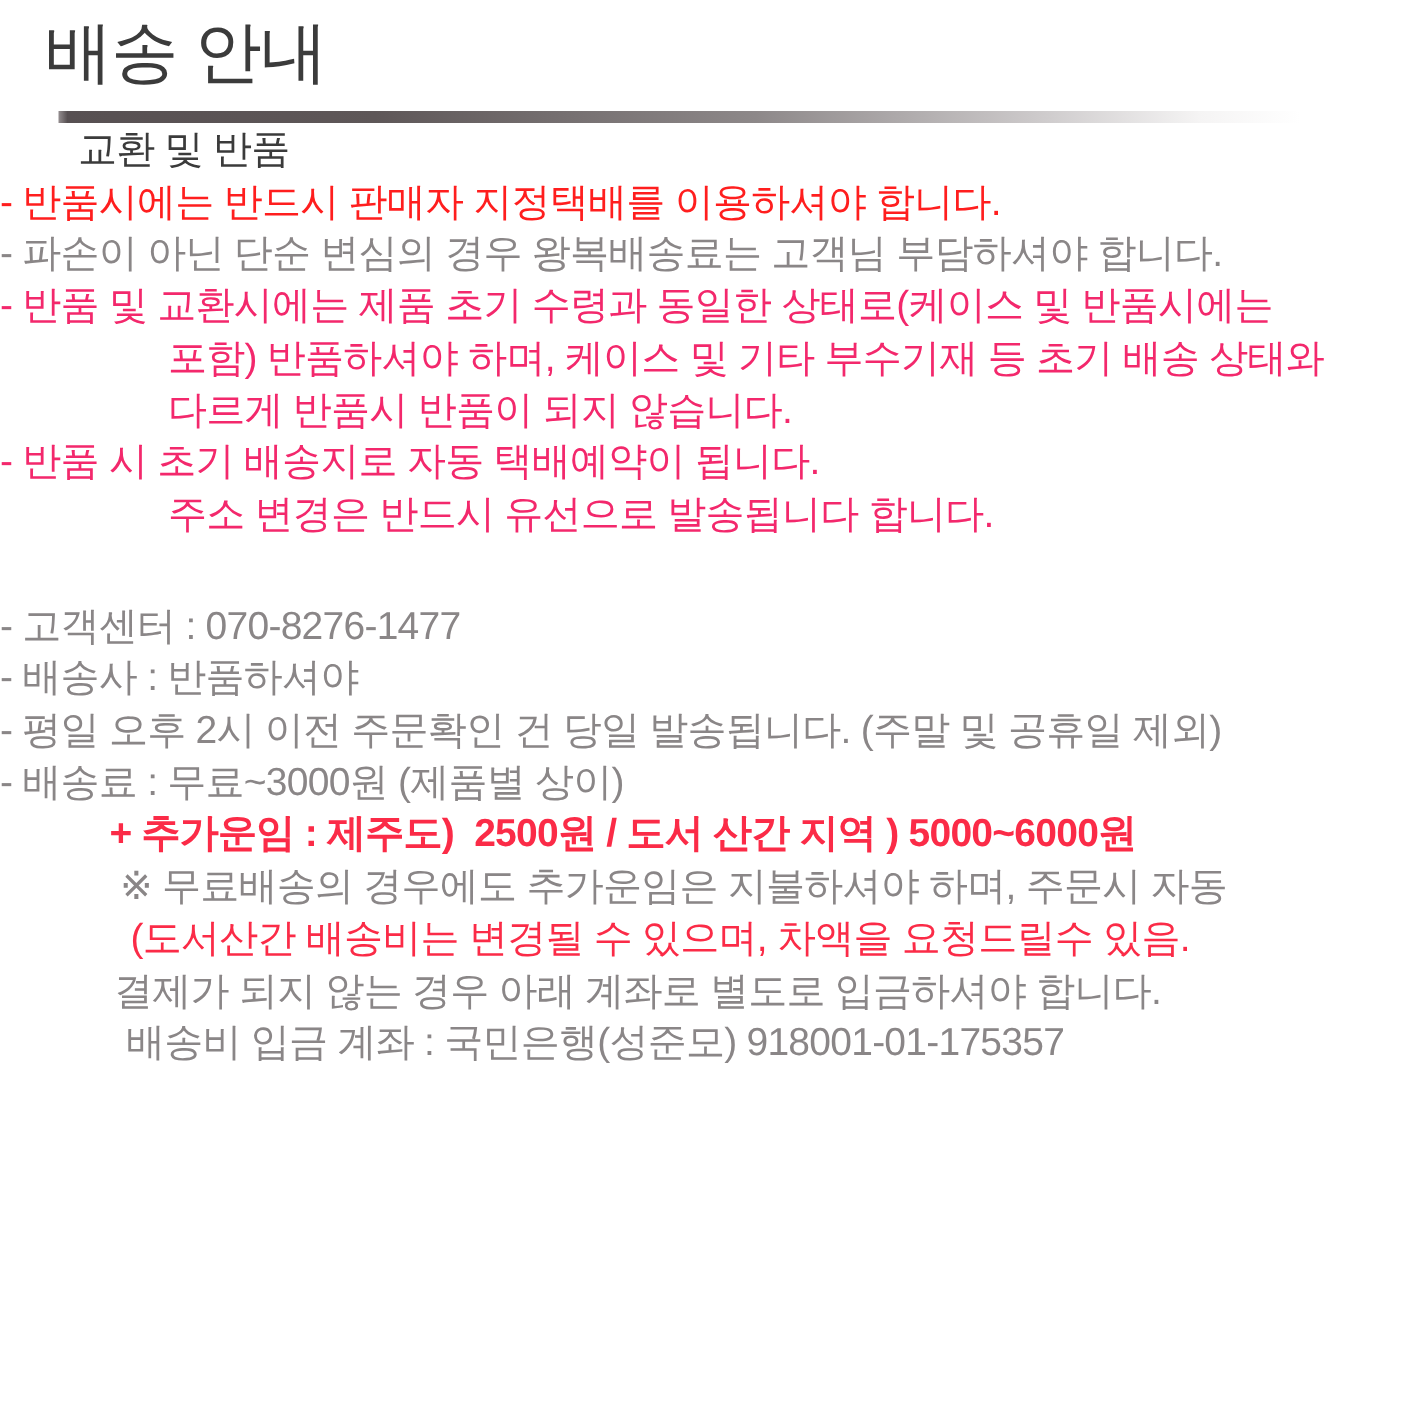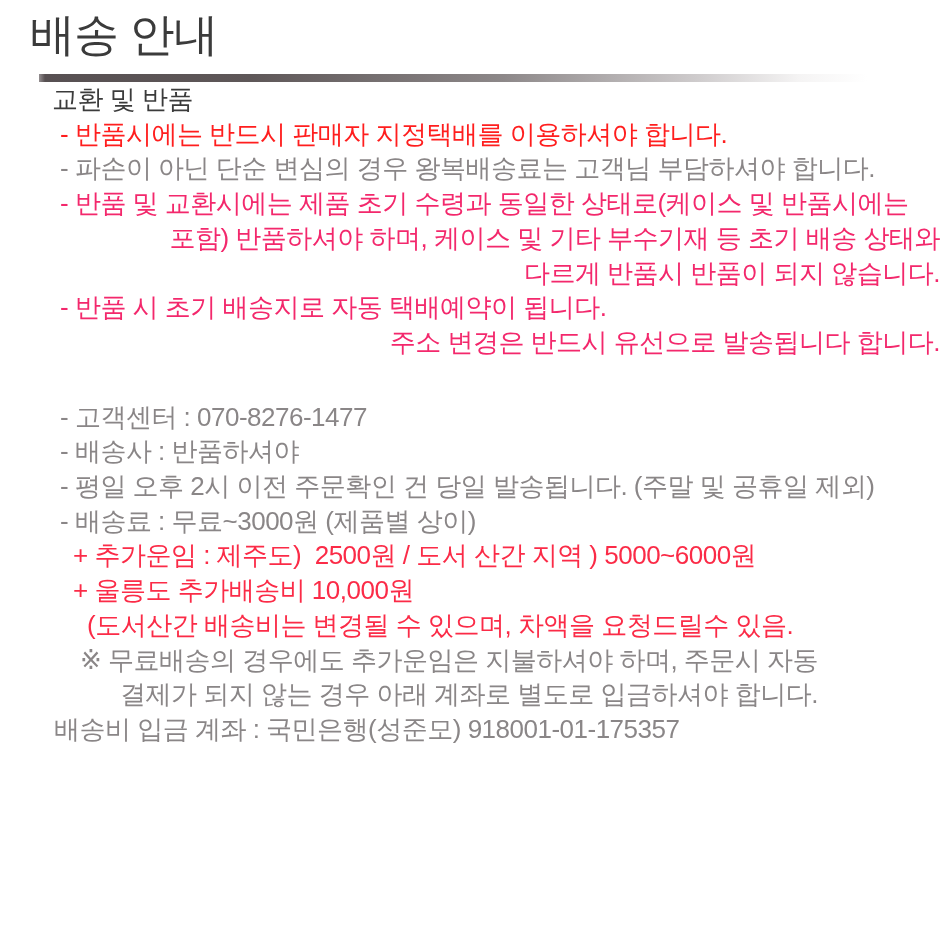--- a/index.html
+++ b/index.html
@@ -41,27 +41,27 @@
   .section-b { margin-top: 40px; }
 
   .ln {
     font-size: 26px;
     line-height: 34.7px;
     letter-spacing: -0.5px;
     white-space: pre-wrap;
     color: var(--body-gray);
   }
   .heading { padding-left: 52px; color: var(--title-color); }
-  .dash    { padding-left: 60px; }
-  .ind1    { padding-left: 112px; text-align: right; }
-  .plus    { padding-left: 73px; }
+  .dash    { }
+  .ind1    { padding-left: 112px; }
+  .plus    { padding-left: 73px; font-weight: bold; }
   .paren   { padding-left: 87px; }
   .note    { padding-left: 80px; }
-  .note2   { padding-left: 120px; }
-  .note3   { padding-left: 54px; }
+  .note2   { padding-left: 76px; }
+  .note3   { padding-left: 84px; }
 
   .c-red   { color: var(--red); }
   .c-pink  { color: var(--pink); }
   .c-rp    { color: var(--red-pink); }
   .c-gray  { color: var(--body-gray); }
 </style>
 </head>
 <body>
 
 <div class="page">
@@ -80,20 +80,19 @@
     <div class="ln dash c-pink">- 반품 시 초기 배송지로 자동 택배예약이 됩니다.</div>
     <div class="ln ind1 c-pink">주소 변경은 반드시 유선으로 발송됩니다 합니다.</div>
   </div>
 
   <div class="section-b">
     <div class="ln dash c-gray">- 고객센터 : 070-8276-1477</div>
     <div class="ln dash c-gray">- 배송사 : 반품하셔야</div>
     <div class="ln dash c-gray">- 평일 오후 2시 이전 주문확인 건 당일 발송됩니다. (주말 및 공휴일 제외)</div>
     <div class="ln dash c-gray">- 배송료 : 무료~3000원 (제품별 상이)</div>
     <div class="ln plus c-rp">+ 추가운임 : 제주도)  2500원 / 도서 산간 지역 ) 5000~6000원</div>
-    <div class="ln plus c-rp">+ 울릉도 추가배송비 10,000원</div>
+    <div class="ln note c-gray">※ 무료배송의 경우에도 추가운임은 지불하셔야 하며, 주문시 자동</div>
     <div class="ln paren c-rp">(도서산간 배송비는 변경될 수 있으며, 차액을 요청드릴수 있음.</div>
-    <div class="ln note c-gray">※ 무료배송의 경우에도 추가운임은 지불하셔야 하며, 주문시 자동</div>
     <div class="ln note2 c-gray">결제가 되지 않는 경우 아래 계좌로 별도로 입금하셔야 합니다.</div>
     <div class="ln note3 c-gray">배송비 입금 계좌 : 국민은행(성준모) 918001-01-175357</div>
   </div>
 
 </div>
 
 </body></html>

